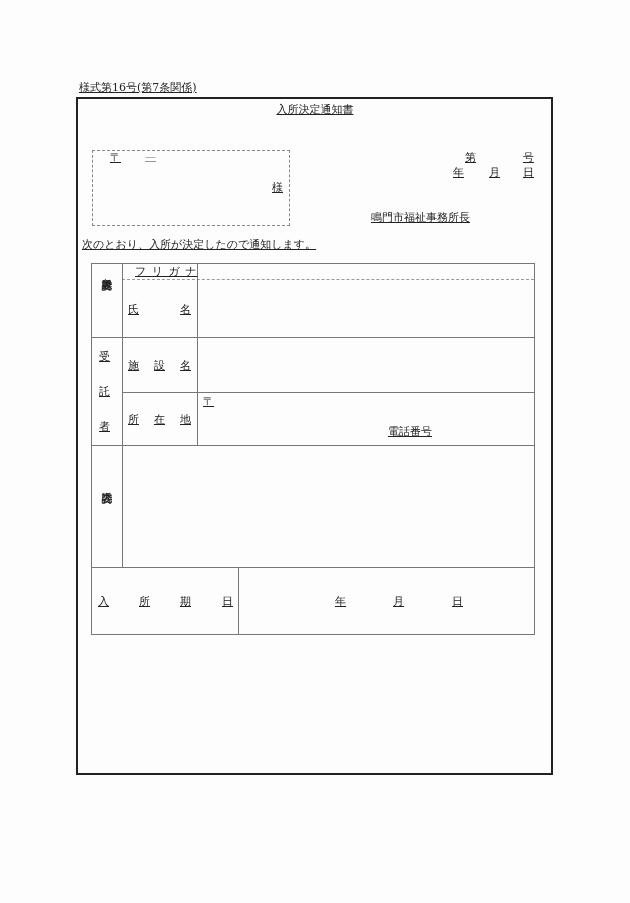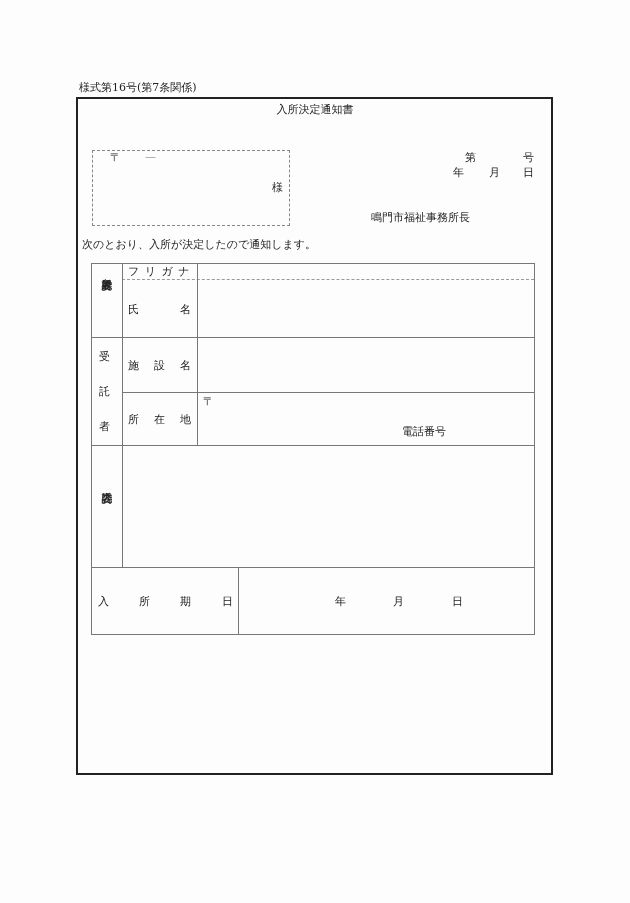--- a/index.html
+++ b/index.html
@@ -1,19 +1,19 @@
 <!DOCTYPE html>
 <html><head>
 <meta charset="utf-8">
 <style>
   html, body { margin:0; padding:0; background:#fdfdfd; }
   body { width:630px; height:903px; position:relative; overflow:hidden;
          font-family:"DejaVu Serif","Liberation Serif",serif; color:#222; }
   .abs { position:absolute; }
-  .t { font-size:11px; line-height:13px; white-space:nowrap; }
+  .t { font-size:11px; line-height:13px; white-space:nowrap;text-decoration:underline; }
   .form-id { left:79px; top:81px; font-size:11px; }
   .frame { left:76px; top:97px; width:473px; height:674px; border:2px solid #222; box-sizing:content-box; }
   .title { left:0; top:103px; width:630px; text-align:center; font-size:11px; padding-left:0px; }
   .addr-box { left:92px; top:150px; width:196px; height:74px; border:1px dashed #888; }
   .vline { position:absolute; background:#777; width:1px; }
   .hline { position:absolute; background:#777; height:1px; }
   .dash { position:absolute; height:0; border-top:1px dashed #999; }
   .vert { position:absolute; writing-mode:vertical-rl; text-orientation:upright; font-size:11px; letter-spacing:0px; line-height:12px; }
 </style>
 </head>
@@ -50,40 +50,40 @@
   <div class="hline" style="left:91px;top:634px;width:444px;"></div>
 
   <div class="vline" style="left:91px;top:263px;height:372px;"></div>
   <div class="vline" style="left:534px;top:263px;height:372px;"></div>
   <div class="vline" style="left:122px;top:263px;height:304px;"></div>
   <div class="vline" style="left:197px;top:263px;height:182px;"></div>
   <div class="vline" style="left:238px;top:567px;height:67px;"></div>
 </div>
 
 <div class="vert" style="left:100px;top:270px;">委託対象者</div>
-<div class="abs t" style="left:128px;top:265px;letter-spacing:1px;">フ リ ガ ナ</div>
+<div class="abs t" style="left:135px;top:265px;letter-spacing:1px;">フ リ ガ ナ</div>
 <div class="abs" style="left:198px;top:264px;width:336px;height:15px;"></div>
 <div class="abs t" style="left:128px;top:303px;">氏</div>
 <div class="abs t" style="left:180px;top:303px;">名</div>
 <div class="abs" style="left:198px;top:280px;width:336px;height:57px;"></div>
 
 <div class="abs t" style="left:99px;top:350px;">受</div>
 <div class="abs t" style="left:99px;top:385px;">託</div>
 <div class="abs t" style="left:99px;top:420px;">者</div>
 
 <div class="abs t" style="left:128px;top:359px;">施</div>
 <div class="abs t" style="left:154px;top:359px;">設</div>
 <div class="abs t" style="left:180px;top:359px;">名</div>
 <div class="abs" style="left:198px;top:338px;width:336px;height:54px;"></div>
 
 <div class="abs t" style="left:128px;top:413px;">所</div>
 <div class="abs t" style="left:154px;top:413px;">在</div>
 <div class="abs t" style="left:180px;top:413px;">地</div>
 <div class="abs t" style="left:203px;top:395px;">〒</div>
-<div class="abs t" style="left:402px;top:425px;">電話番号</div>
+<div class="abs t" style="left:388px;top:425px;">電話番号</div>
 <div class="abs" style="left:198px;top:393px;width:336px;height:52px;"></div>
 
 <div class="vert" style="left:100px;top:483px;">委託内容</div>
 <div class="abs" style="left:123px;top:446px;width:411px;height:121px;"></div>
 
 <div class="abs t" style="left:98px;top:595px;">入</div>
 <div class="abs t" style="left:139px;top:595px;">所</div>
 <div class="abs t" style="left:180px;top:595px;">期</div>
 <div class="abs t" style="left:222px;top:595px;">日</div>
 <div class="abs t" style="left:335px;top:595px;">年</div>

